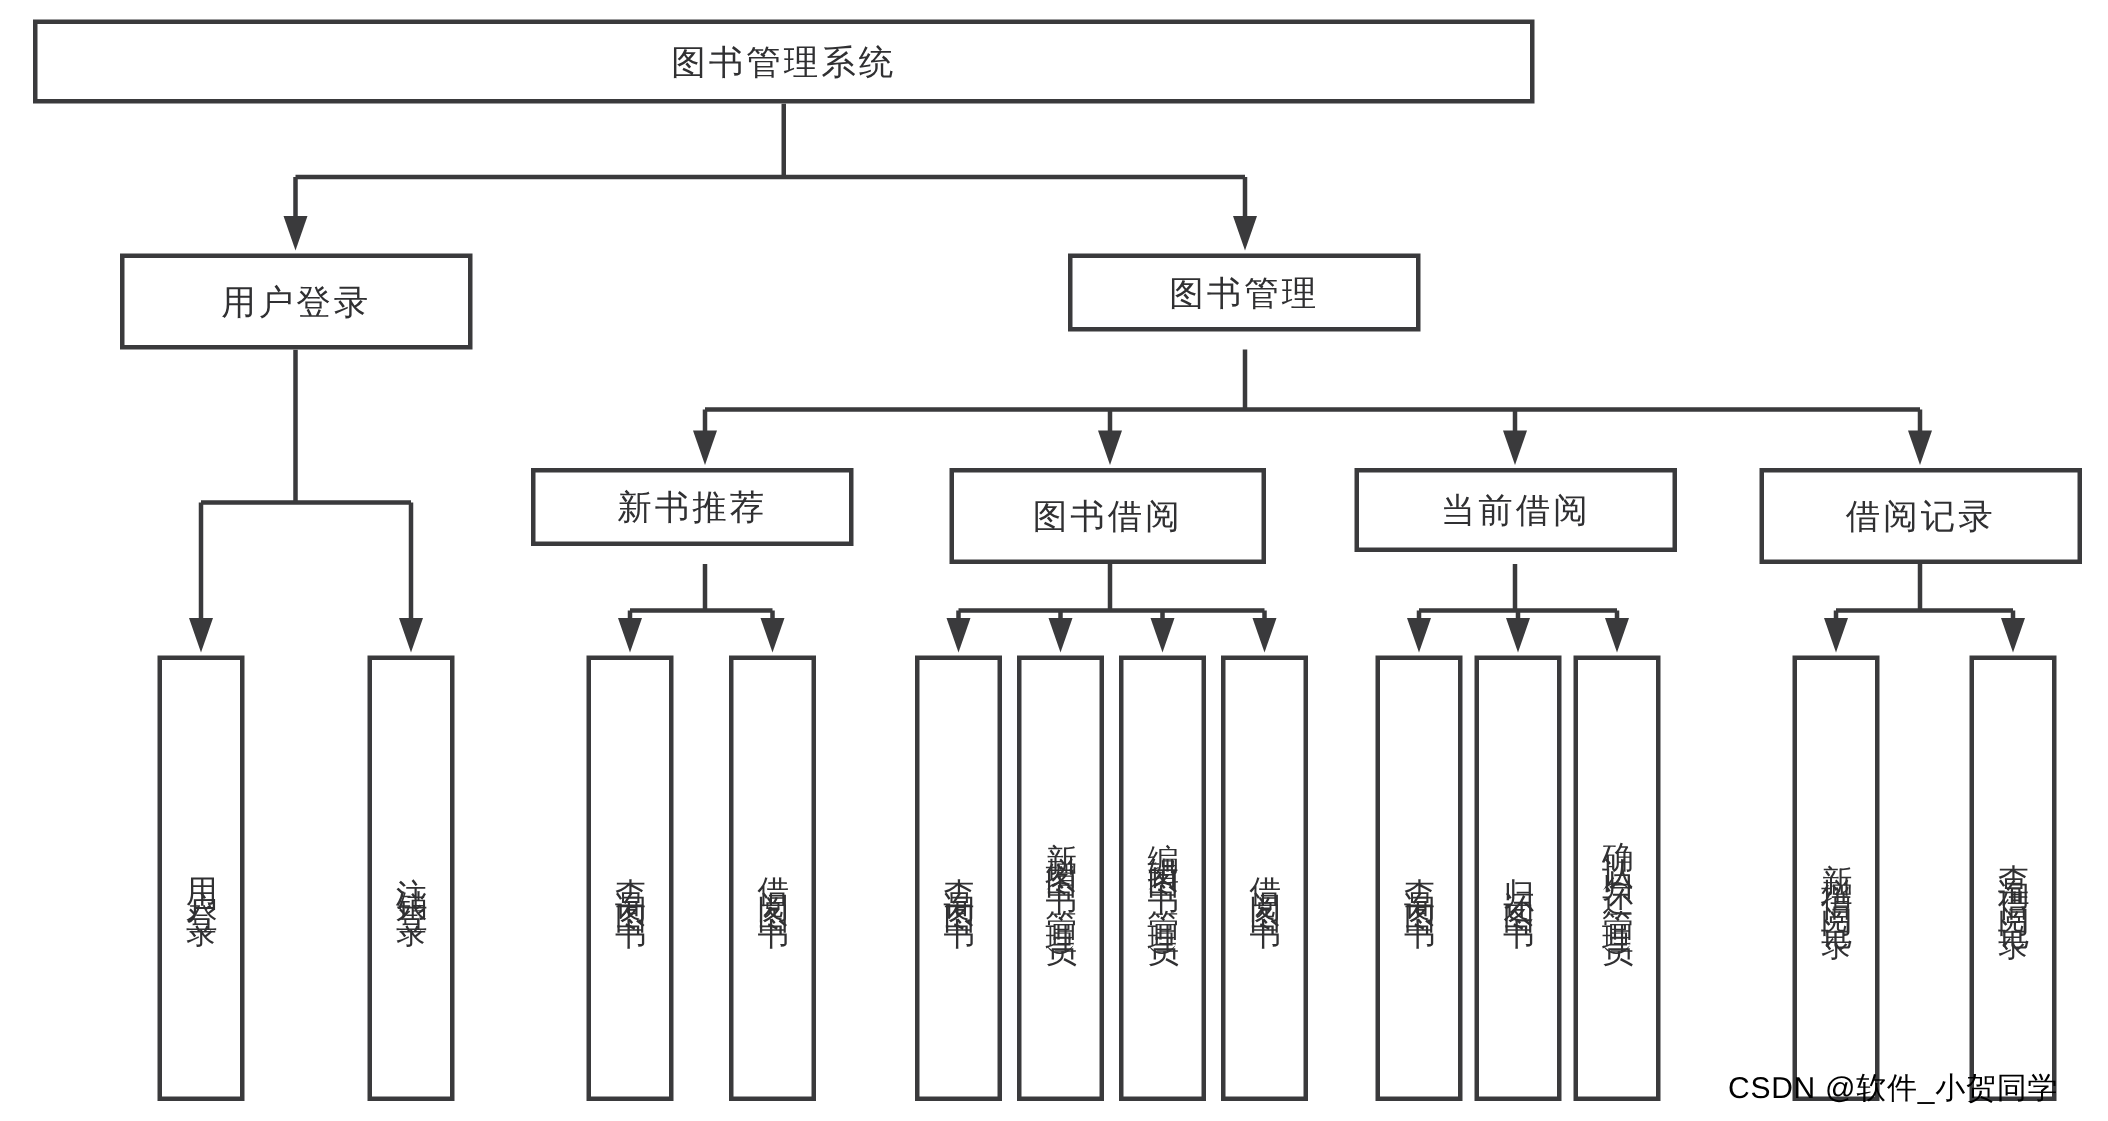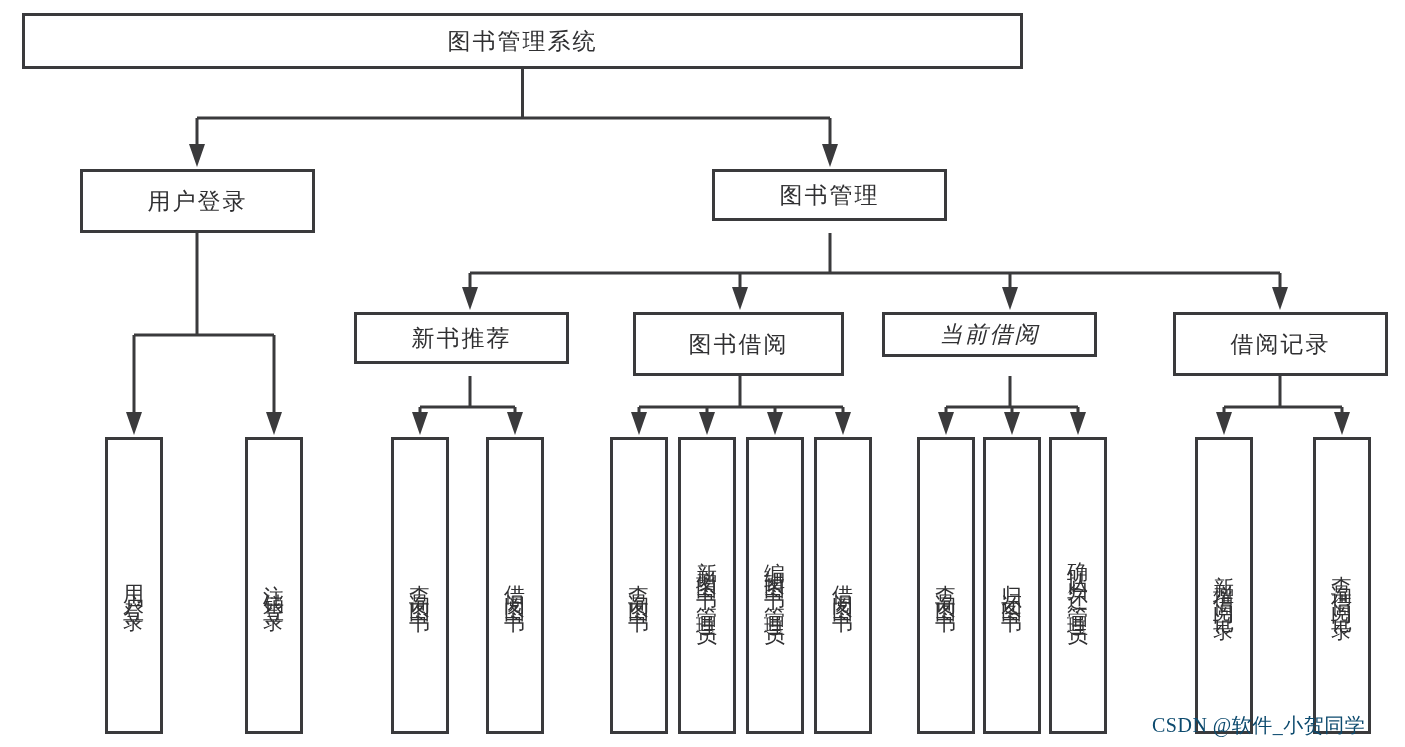--- a/index.html
+++ b/index.html
@@ -47,25 +47,24 @@
     text-orientation: mixed;
     letter-spacing: 9px;
     line-height: 1;
   }
   .watermark {
     position: absolute;
     left: 1152px;
     top: 712px;
     width: 250px;
     font-size: 20px;
-    color: #0c4a6e;
+    color: #000000;
     letter-spacing: 0.5px;
     white-space: nowrap;
     z-index: 5;
-    font-family: Liberation Serif, serif;
   }
 </style>
 </head>
 <body>
 
 <div id="stage">
 
   <svg id="connector-layer" width="1405" height="747" viewBox="0 0 1405 747" xmlns="http://www.w3.org/2000/svg">
       <path d="M 522.5 69 V 118 M 197 118 H 830 M 197 118 V 149 M 830 118 V 149 " fill="none" stroke="#3a3a3c" stroke-width="3"></path>
       <polygon points="189,144 205,144 197,167" fill="#3a3a3c"></polygon>
@@ -95,21 +94,21 @@
       <polygon points="1334,412 1350,412 1342,435" fill="#3a3a3c"></polygon>
     </svg>
 
   <div class="node root-node" style="left:22px; top:13px; width:1001px; height:56px;">图书管理系统</div>
 
   <div class="node hnode" style="left:80px; top:169px; width:235px; height:64px;">用户登录</div>
   <div class="node hnode" style="left:712px; top:169px; width:235px; height:52px;">图书管理</div>
 
   <div class="node hnode" style="left:354px; top:312px; width:215px; height:52px;">新书推荐</div>
   <div class="node hnode" style="left:633px; top:312px; width:211px; height:64px;">图书借阅</div>
-  <div class="node hnode" style="left:882px; top:312px; width:215px; height:45px;font-style:italic;">当前借阅</div>
+  <div class="node hnode" style="left:903px; top:312px; width:215px; height:56px;">当前借阅</div>
   <div class="node hnode" style="left:1173px; top:312px; width:215px; height:64px;">借阅记录</div>
 
   <div class="node vnode" style="left:105px; top:437px; width:58px; height:297px;">用户登录</div>
   <div class="node vnode" style="left:245px; top:437px; width:58px; height:297px;">注销登录</div>
 
   <div class="node vnode" style="left:391px; top:437px; width:58px; height:297px;">查询图书</div>
   <div class="node vnode" style="left:486px; top:437px; width:58px; height:297px;">借阅图书</div>
 
   <div class="node vnode" style="left:610px; top:437px; width:58px; height:297px;">查询图书</div>
   <div class="node vnode" style="left:678px; top:437px; width:58px; height:297px;">新增图书（管理员）</div>

